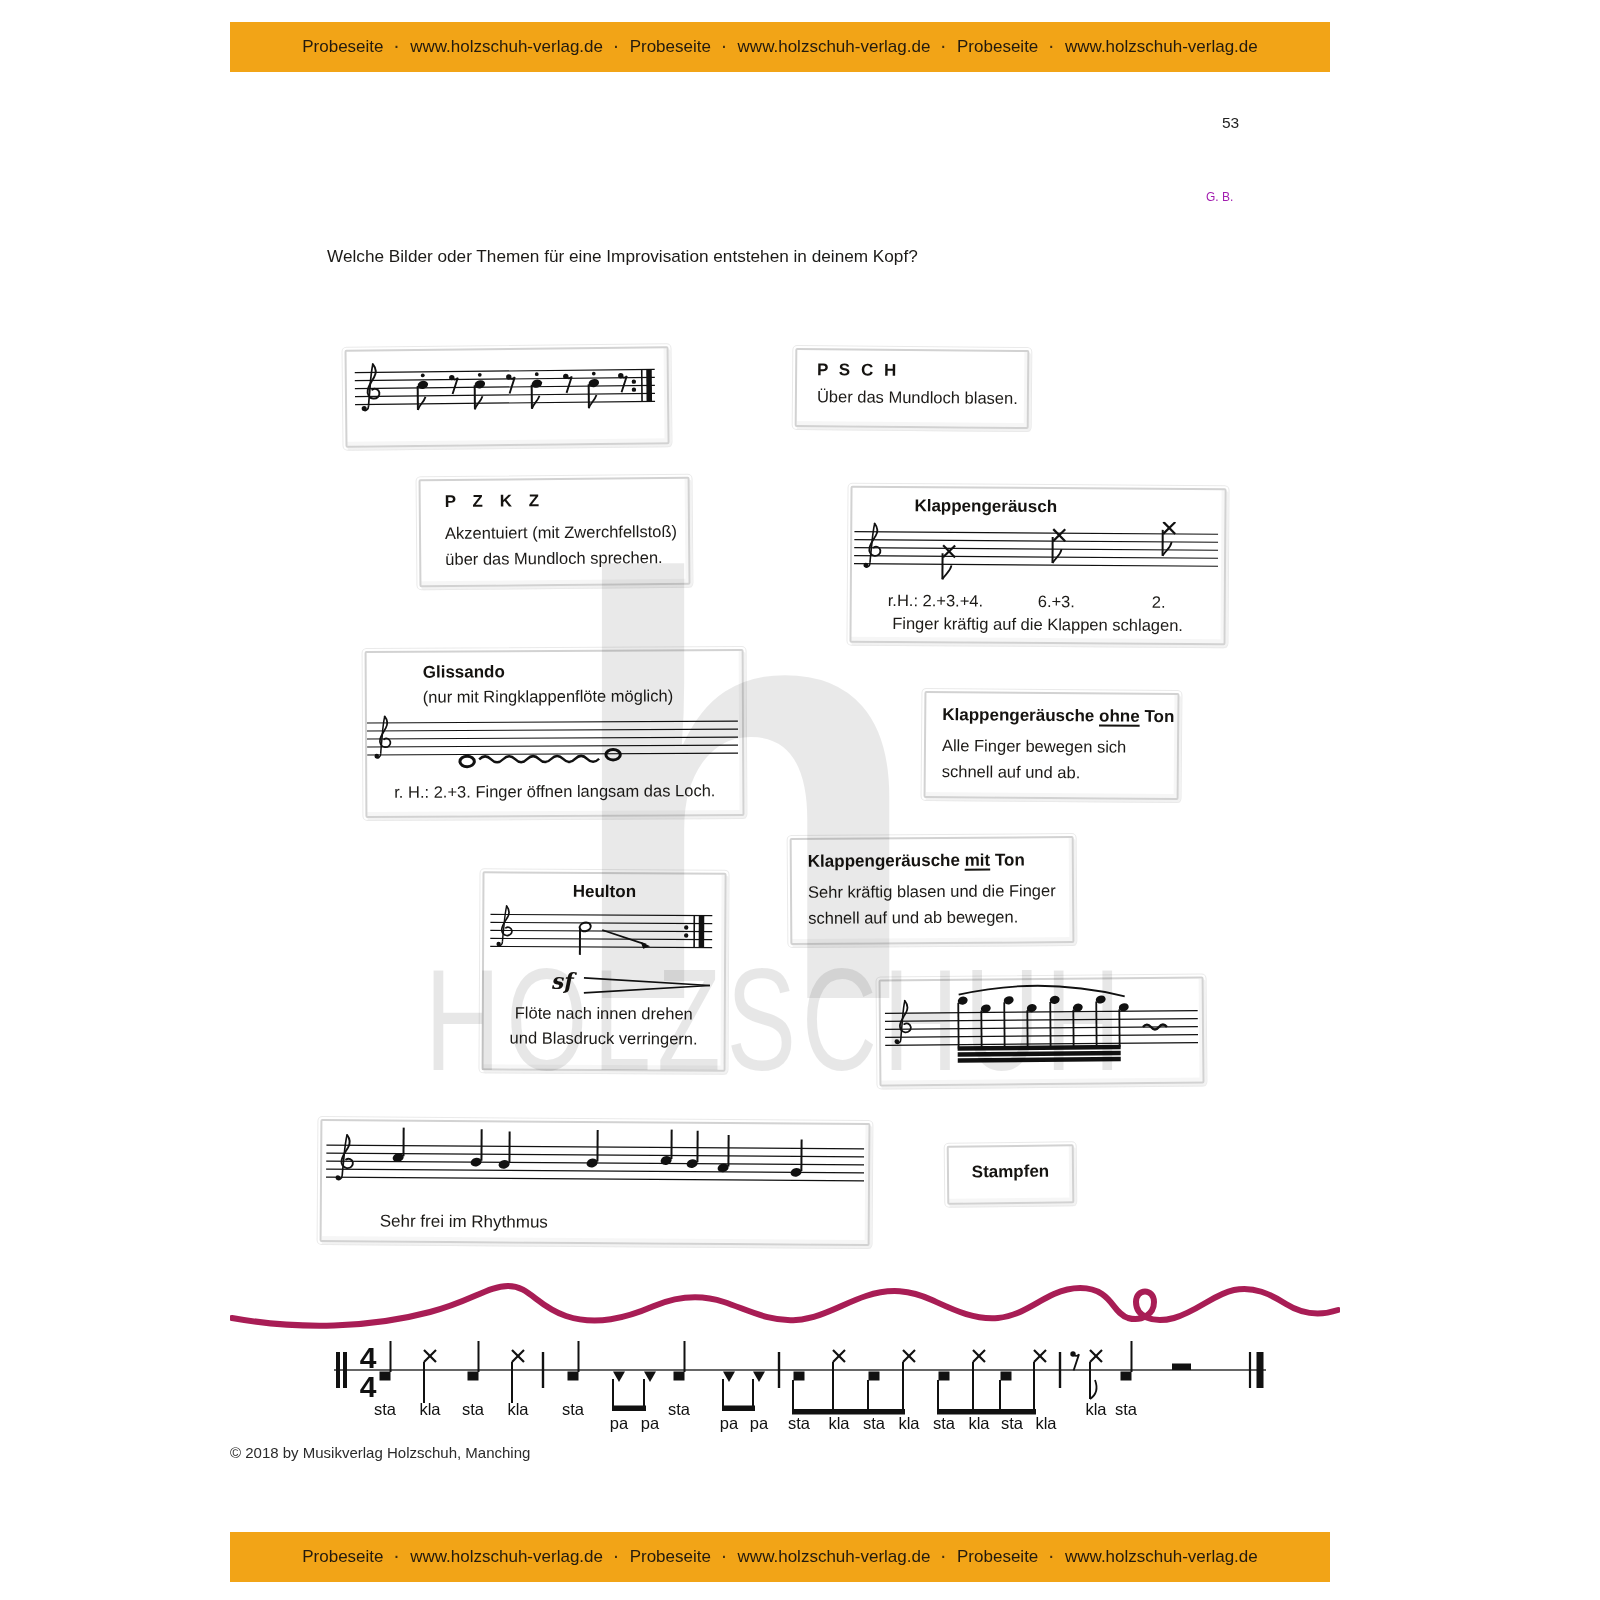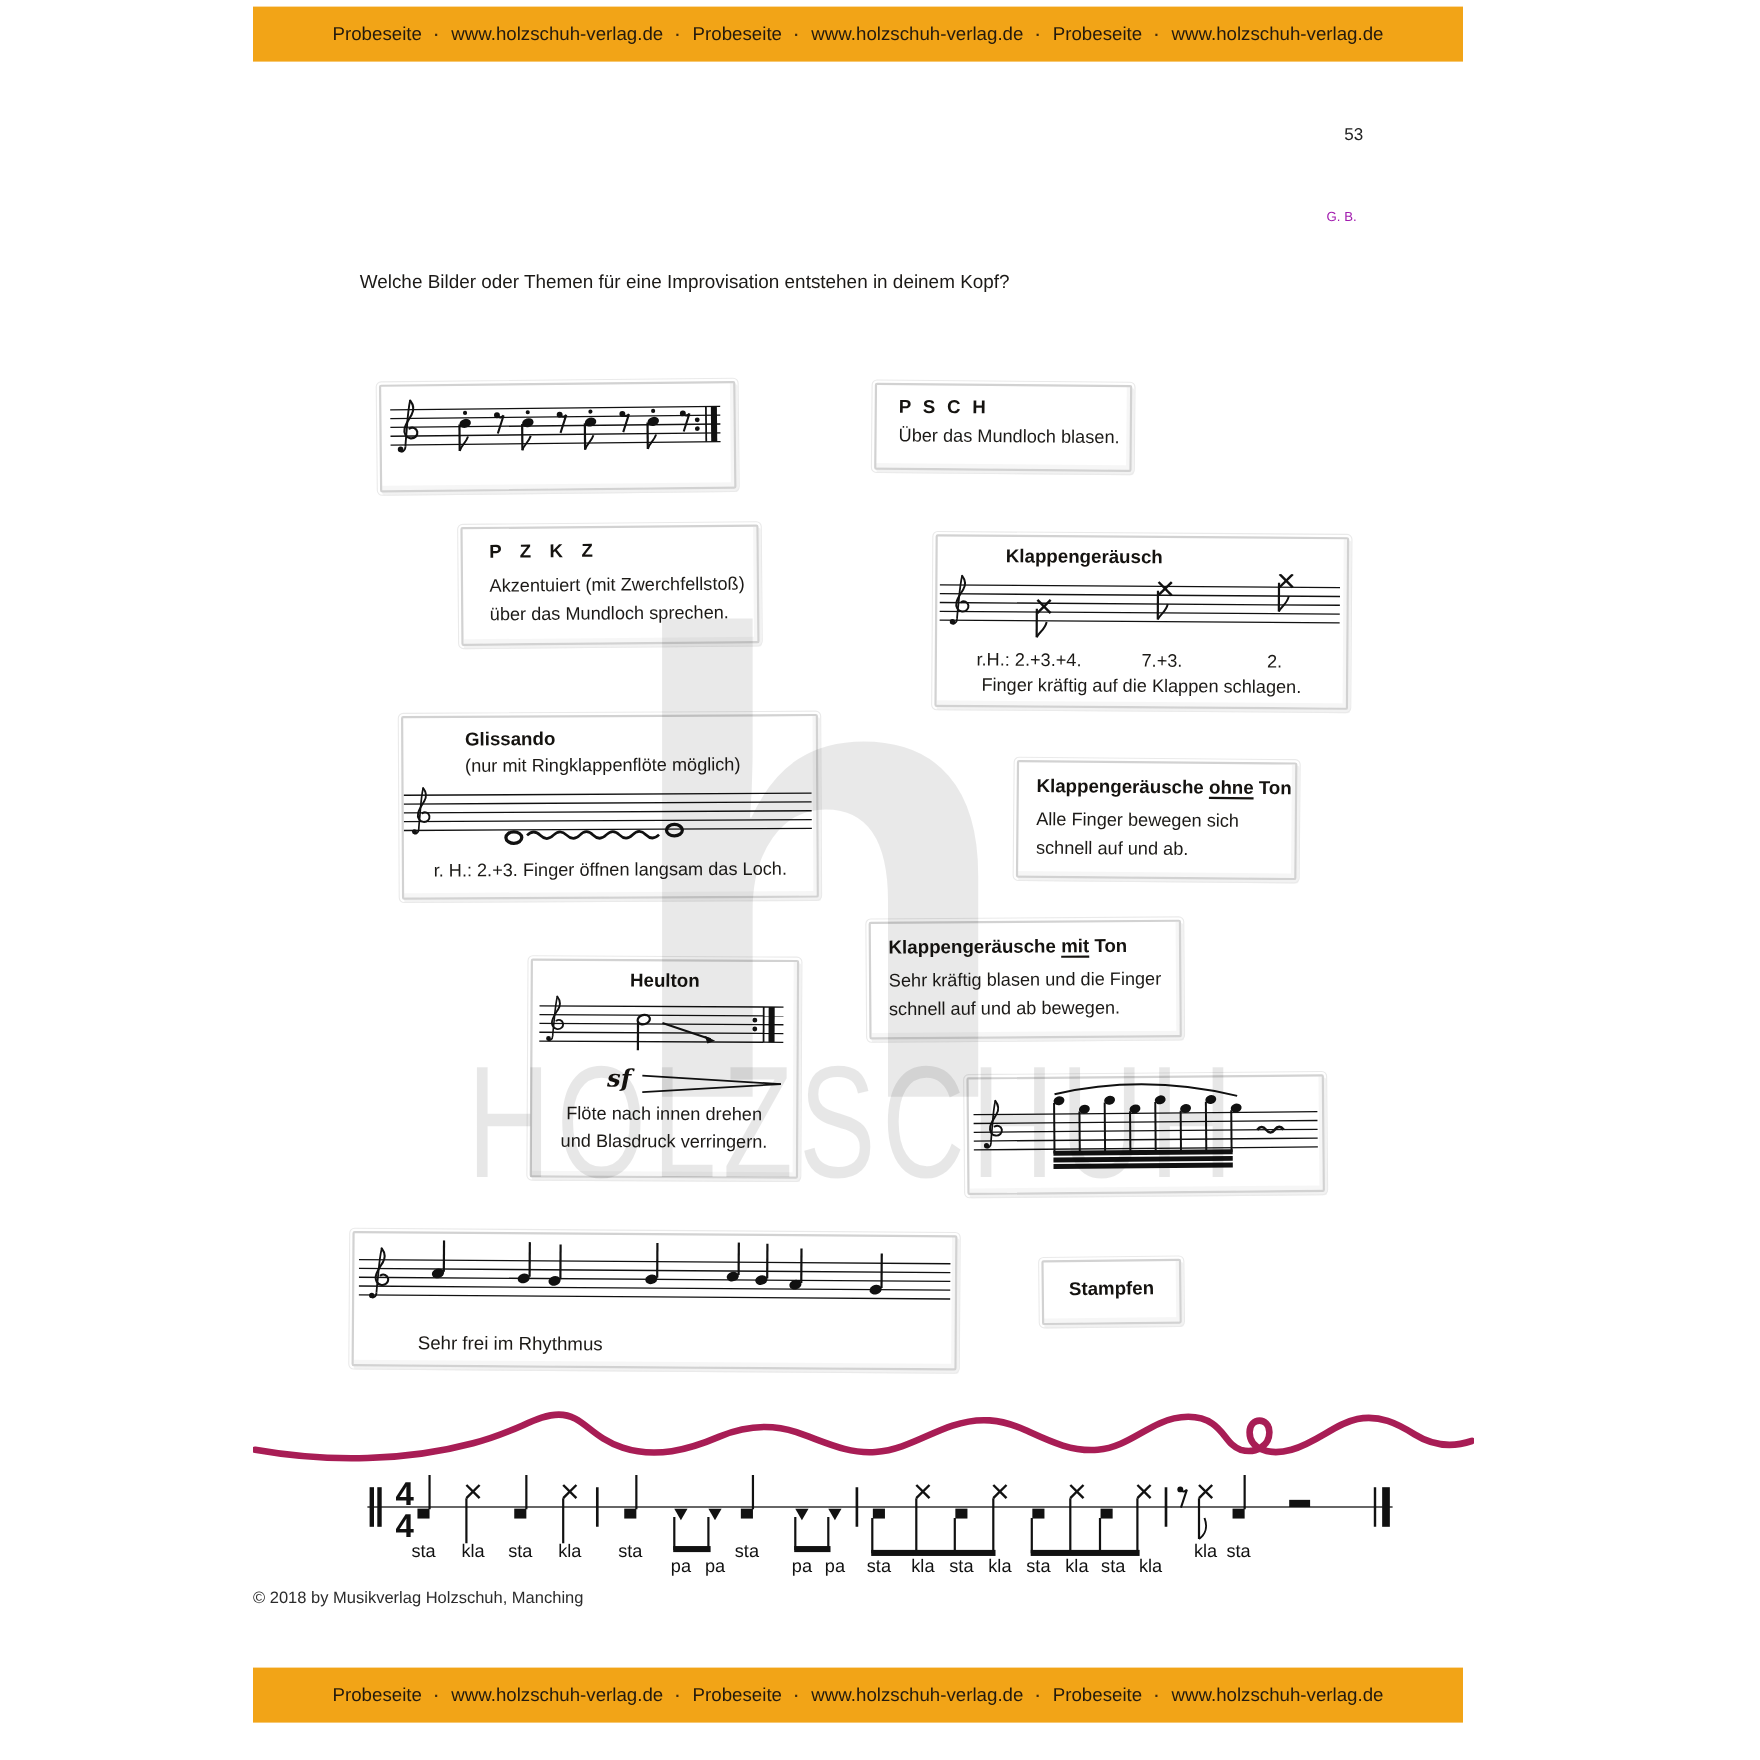--- a/index.html
+++ b/index.html
@@ -1,21 +1,21 @@
 <!DOCTYPE html>
 <html><head>
 <meta charset="utf-8">
 <style>
   html,body{margin:0;padding:0;background:#ffffff;}
   #page{position:relative;width:1600px;height:1600px;background:#ffffff;overflow:hidden;
         font-family:"Liberation Sans",sans-serif;color:#151310;}
   
   .banner{position:absolute;left:230px;width:1100px;height:50px;background:#F2A417;
           display:flex;align-items:center;justify-content:center;gap:11px;
-          font-size:17px;color:#231a0e;z-index:20;}
+          font-size:17px;color:#231a0e;z-index:20;margin-top:16px;}
   .banner .url{font-weight:normal;}
   .banner .sep{font-weight:bold;opacity:.85;font-size:14px;}
   
   .pgnum{position:absolute;left:1222px;top:114px;font-size:15.5px;color:#222;}
   .title{position:absolute;left:327px;top:180px;font-size:23px;font-weight:bold;letter-spacing:-0.2px;}
   .title .num{margin-right:16px;}
   .author{position:absolute;left:1206px;top:190px;font-size:12px;color:#a21caf;}
   .intro{position:absolute;left:327px;top:242px;font-size:17.2px;line-height:29px;color:#1c1a17;}
   
   .box{position:absolute;background:#fff;border:2px solid #d2d2d2;border-radius:2px;
@@ -144,21 +144,21 @@
         <line x1="0" y1="28" x2="364" y2="28"></line>
           <line x1="0" y1="36" x2="364" y2="36"></line>
         <line x1="0" y1="44" x2="364" y2="44"></line>
       </g>
       <use href="#gclef" transform="translate(8,2) scale(0.8)"></use>
       <use href="#xnote8" transform="translate(95,31)"></use>
       <use href="#xnote8" transform="translate(205,14)"></use>
       <use href="#xnote8" transform="translate(315,6)"></use>
     </svg>
     <div class="btext" style="left:36px;top:103px;">r.H.: 2.+3.+4.</div>
-    <div class="btext" style="left:186px;top:103px;">7.+3.</div>
+    <div class="btext" style="left:186px;top:103px;">6.+3.</div>
     <div class="btext" style="left:300px;top:103px;">2.</div>
     <div class="btext ctr" style="top:126px;">Finger kräftig auf die Klappen schlagen.</div>
   </div>
 
   <div class="box" style="left:365px;top:650px;width:375px;height:163px;transform:rotate(-0.3deg);">
     <div class="btitle" style="left:56px;top:10px;">Glissando</div>
     <div class="btext" style="left:56px;top:35px;">(nur mit Ringklappenflöte möglich)</div>
     <svg class="staff" style="left:0;top:62px;" width="371" height="60" viewBox="0 0 371 60">
       <g stroke="#111" stroke-width="1.2">
         <line x1="0" y1="8" x2="371" y2="8"></line>

